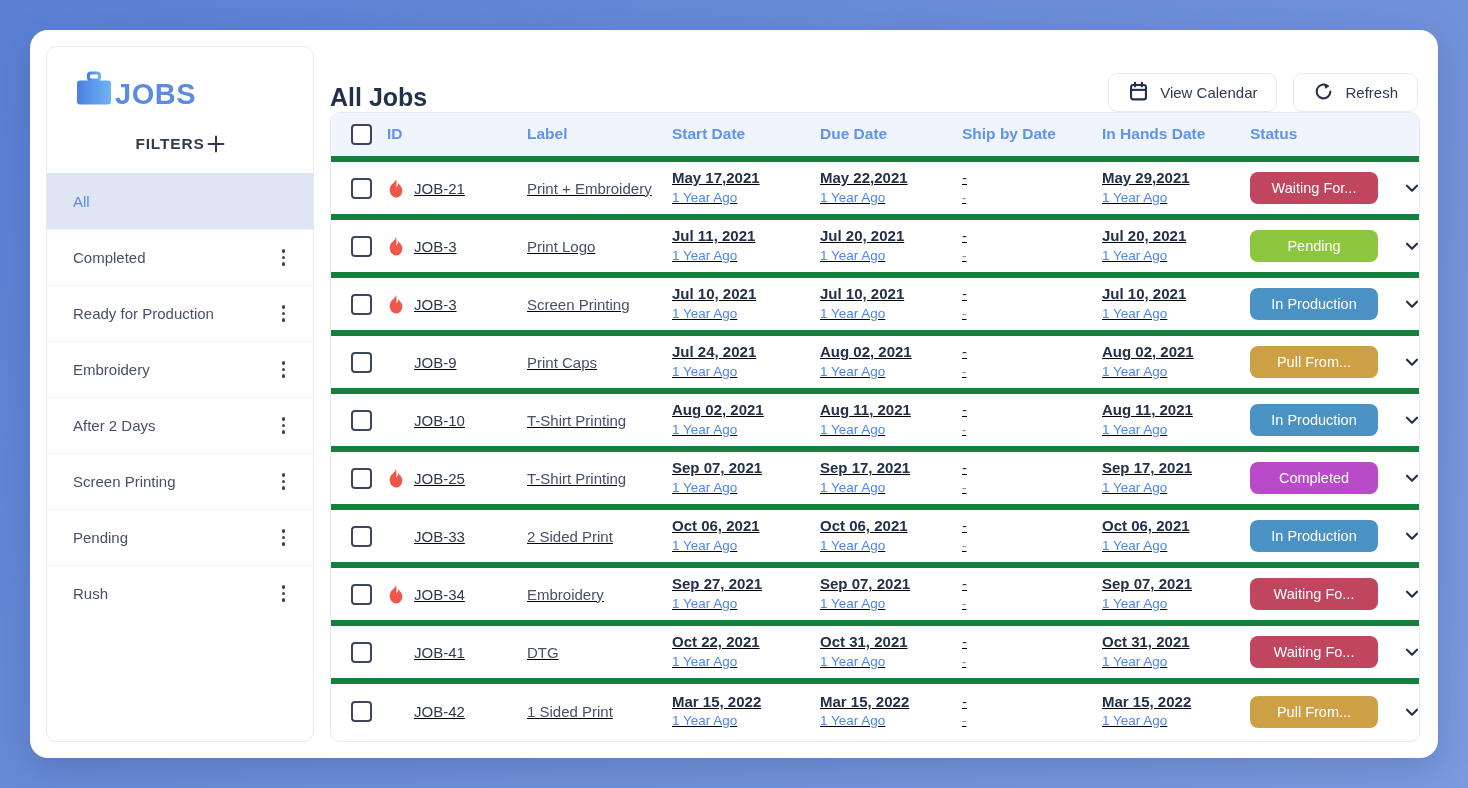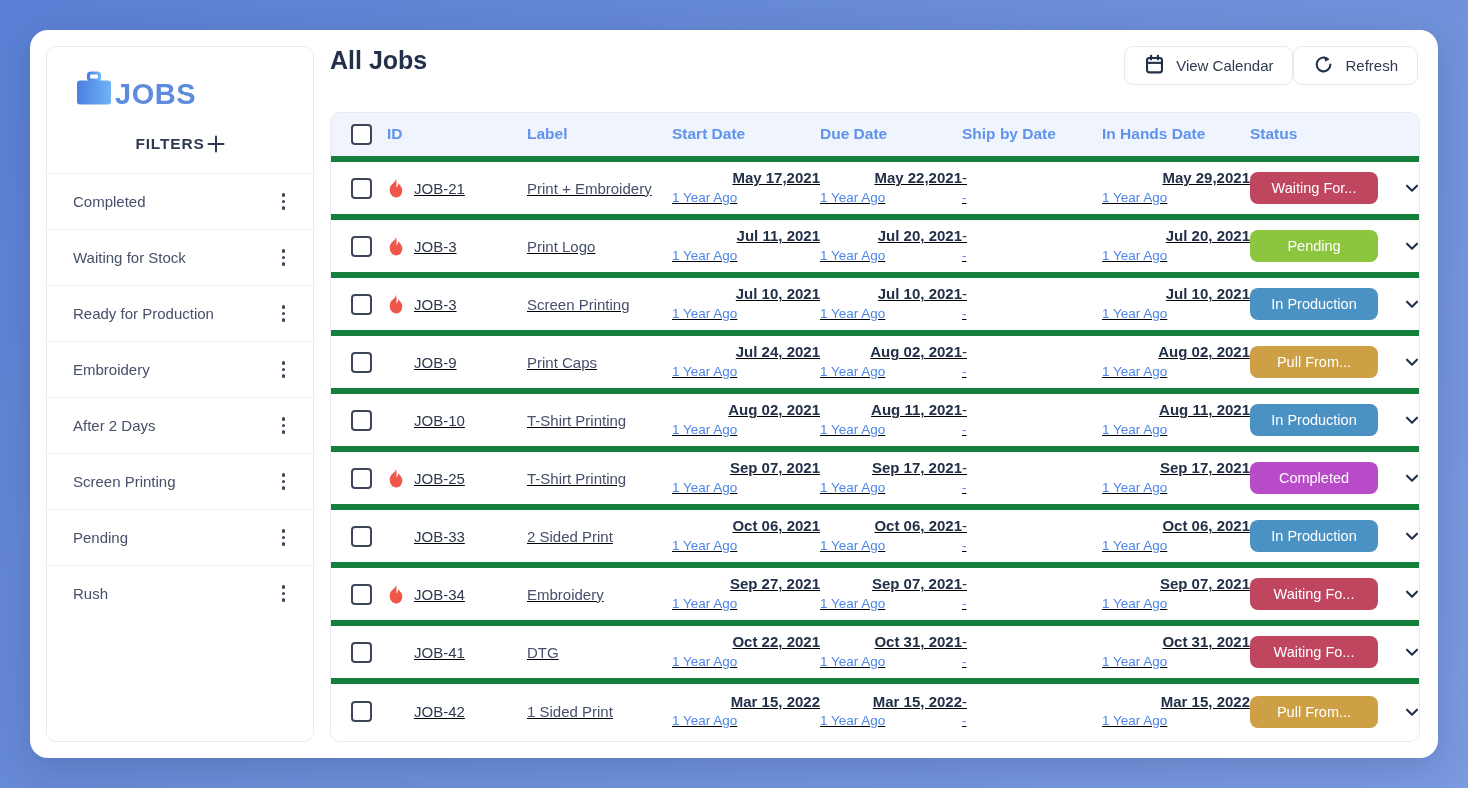--- a/index.html
+++ b/index.html
@@ -92,23 +92,24 @@
   
   .main {
     flex: 1 1 auto;
     display: flex;
     flex-direction: column;
     min-width: 0;
     padding-right: 2px;
   }
   .topbar {
     display: flex;
-    align-items: flex-start;
+    align-items: flex-end;
     height: 66px;
     padding: 0 2px 0 0;
+    gap: 16px;
   }
   .page-title {
     font-size: 25px;
     font-weight: bold;
     color: #23304a;
     flex: 1 1 auto;
   }
   .search-box {
     width: 340px;
     height: 46px;
@@ -184,21 +185,21 @@
     border-radius: 4px;
     background: #fff;
     cursor: pointer;
     display: block;
   }
   .id-cell { display: flex; align-items: center; gap: 9px; }
   .flame { width: 18px; height: 20px; flex: 0 0 18px; display:block; }
   .flame-sp { width: 18px; flex: 0 0 18px; display:block; }
   .id-text { font-size: 15px; color: #2f3a4f; }
   .label-text { font-size: 15px; color: #46506a; }
-  .date-main { font-size: 15px; color: #23304a; font-weight: bold; line-height: 1.35; text-align: right; }
+  .date-main { font-size: 15px; color: #23304a; font-weight: bold; line-height: 1.35; }
   .date-ago  { font-size: 13.5px; color: #4d86e8; line-height: 1.4; }
   .dash-main { font-size: 15px; color: #23304a; line-height: 1.35; }
   .dash-ago  { font-size: 13.5px; color: #4d86e8; line-height: 1.4; }
 
   .badge {
     display: inline-flex;
     align-items: center;
     justify-content: center;
     width: 128px;
     height: 32px;
@@ -236,30 +237,25 @@
     <div class="filters-head">
       <span class="filters-title">FILTERS</span>
       <span class="plus-btn">
         <svg viewBox="0 0 22 22" width="22" height="22" xmlns="http://www.w3.org/2000/svg">
           <path d="M11 3.5 V18.5 M3.5 11 H18.5" stroke="#2f3a4f" stroke-width="2" stroke-linecap="round"></path>
         </svg>
       </span>
     </div>
 
     <div id="filter-list">
+        <div class="filter-item active">
+          <span>All</span>
+        </div>
         <div class="filter-item">
           <span>Completed</span>
-          <span class="kebab">
-            <i></i>
-            <i></i>
-            <i></i>
-          </span>
-        </div>
-        <div class="filter-item">
-          <span>Waiting for Stock</span>
           <span class="kebab">
             <i></i>
             <i></i>
             <i></i>
           </span>
         </div>
         <div class="filter-item">
           <span>Ready for Production</span>
           <span class="kebab">
             <i></i>

